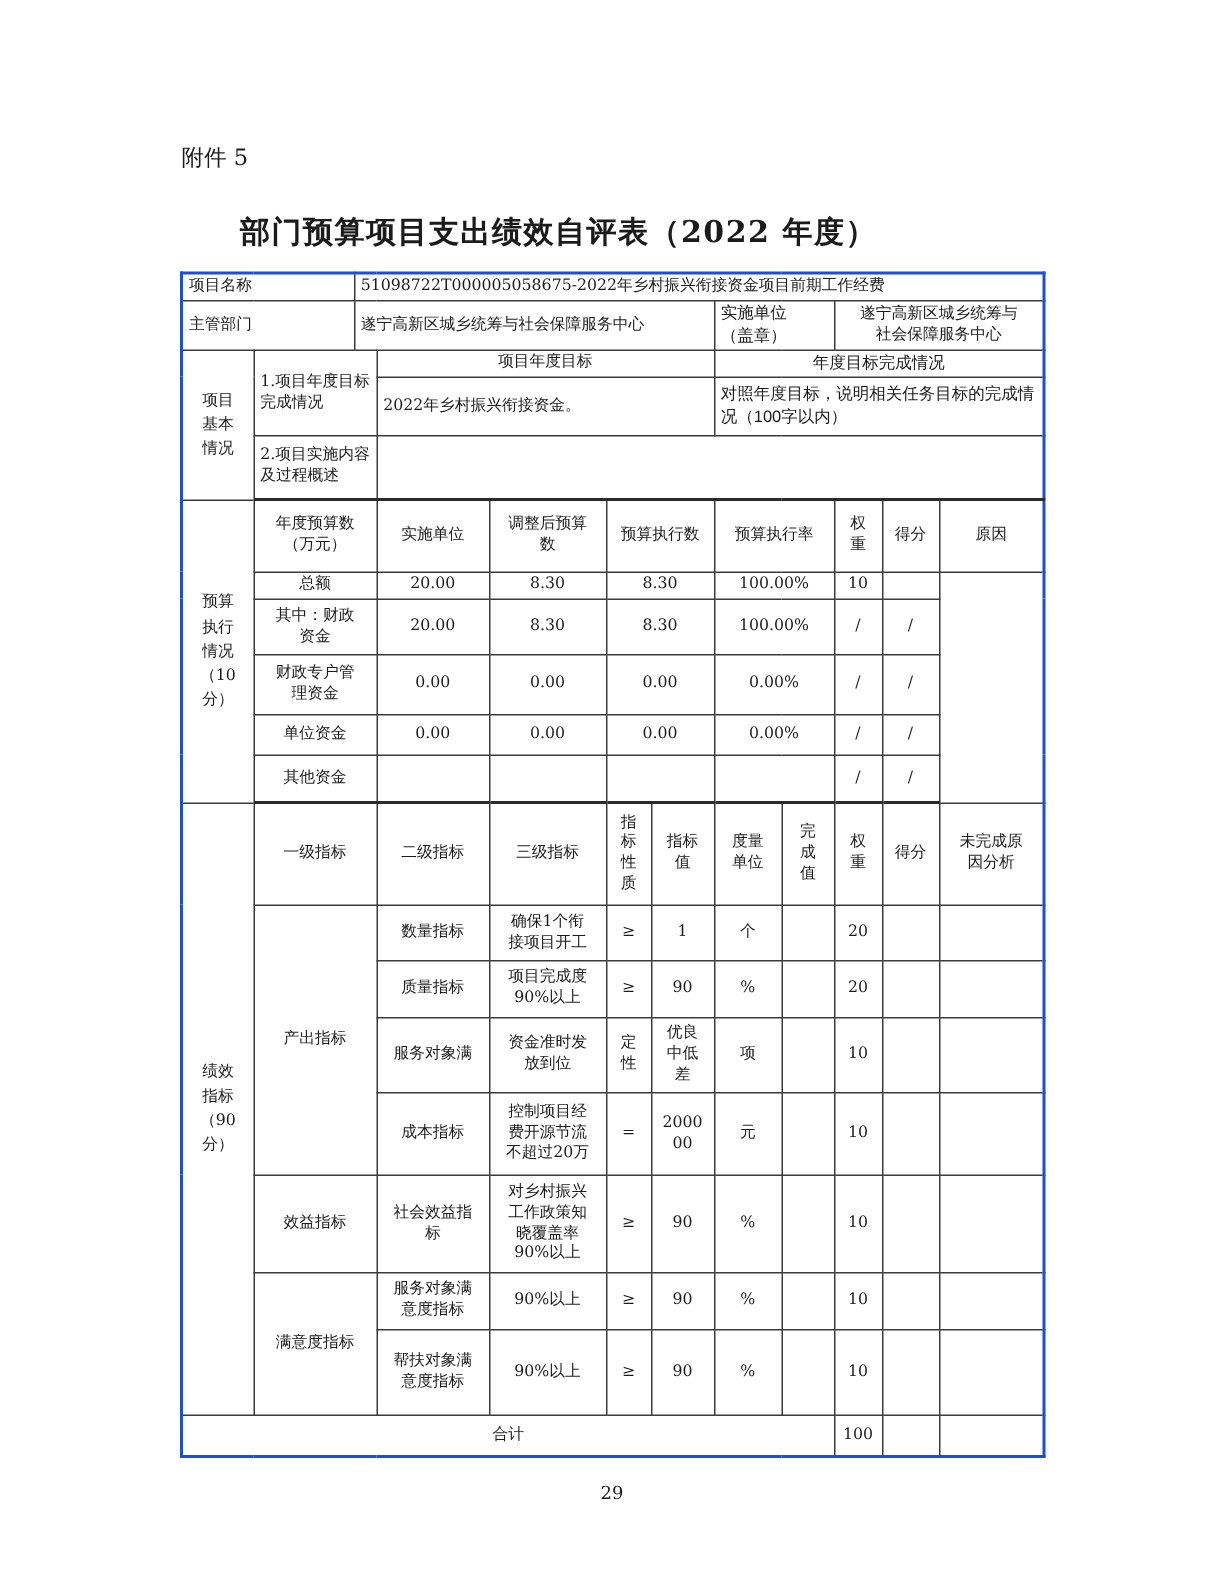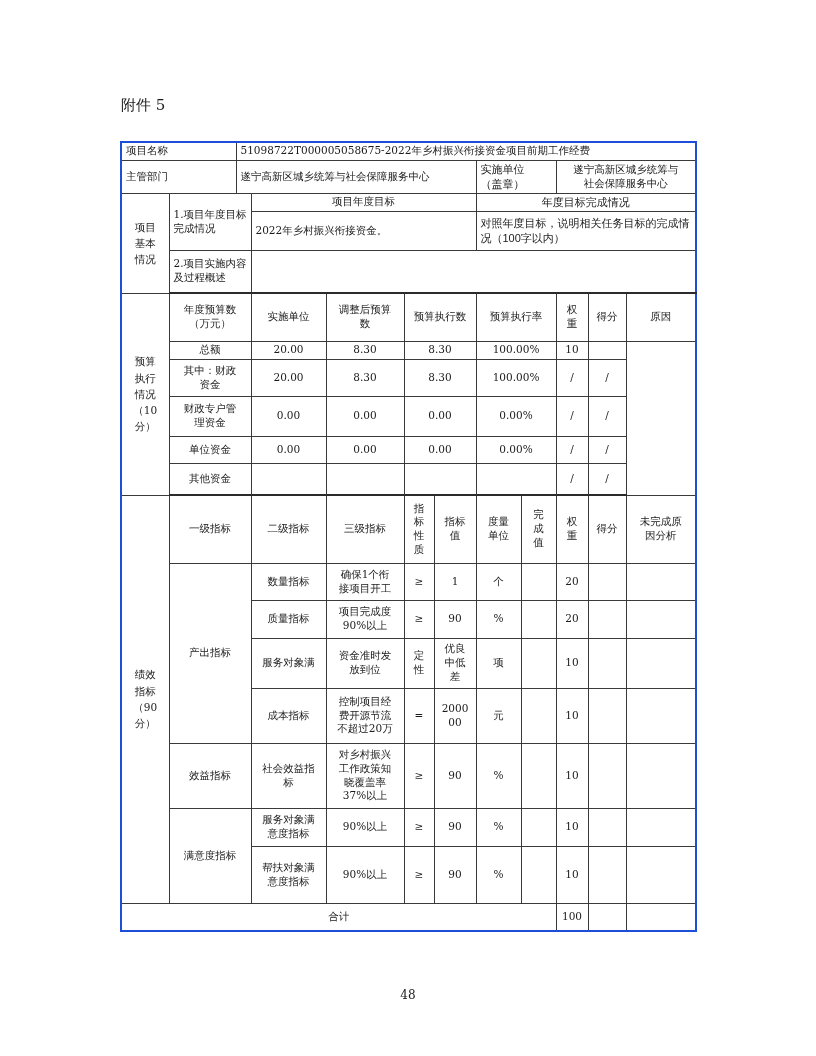--- a/index.html
+++ b/index.html
@@ -33,20 +33,21 @@
   .pageno{
     position:absolute;left:0;right:0;top:988px;
     text-align:center;font-size:12px;
   }
 </style>
 </head>
 <body>
 
 <div class="doc">
   <p class="attachment">附件 5</p>
+  <p class="doc-title">部门预算项目支出绩效自评表（2022 年度）</p>
 
   <table class="eval">
     <colgroup>
       <col style="width:48px">
         <col style="width:67px">
         <col style="width:15px">
         <col style="width:75px">
       <col style="width:78px">
         <col style="width:30px">
         <col style="width:42px">
@@ -245,21 +246,21 @@
       <td></td>
     </tr>
 
     <tr style="height:65px">
       <td colspan="2">效益指标</td>
       <td>社会效益指
 标</td>
       <td>对乡村振兴
 工作政策知
 晓覆盖率
-37%以上</td>
+90%以上</td>
       <td>≥</td>
       <td>90</td>
       <td>%</td>
       <td></td>
       <td>10</td>
       <td></td>
       <td></td>
     </tr>
 
     <tr style="height:38px">
@@ -292,13 +293,13 @@
     <tr style="height:28px">
       <td colspan="9">合计</td>
       <td>100</td>
       <td></td>
       <td></td>
     </tr>
   </tbody>
     </table>
 </div>
 
-<div class="pageno">48</div>
+<div class="pageno">29</div>
 
 </body></html>

